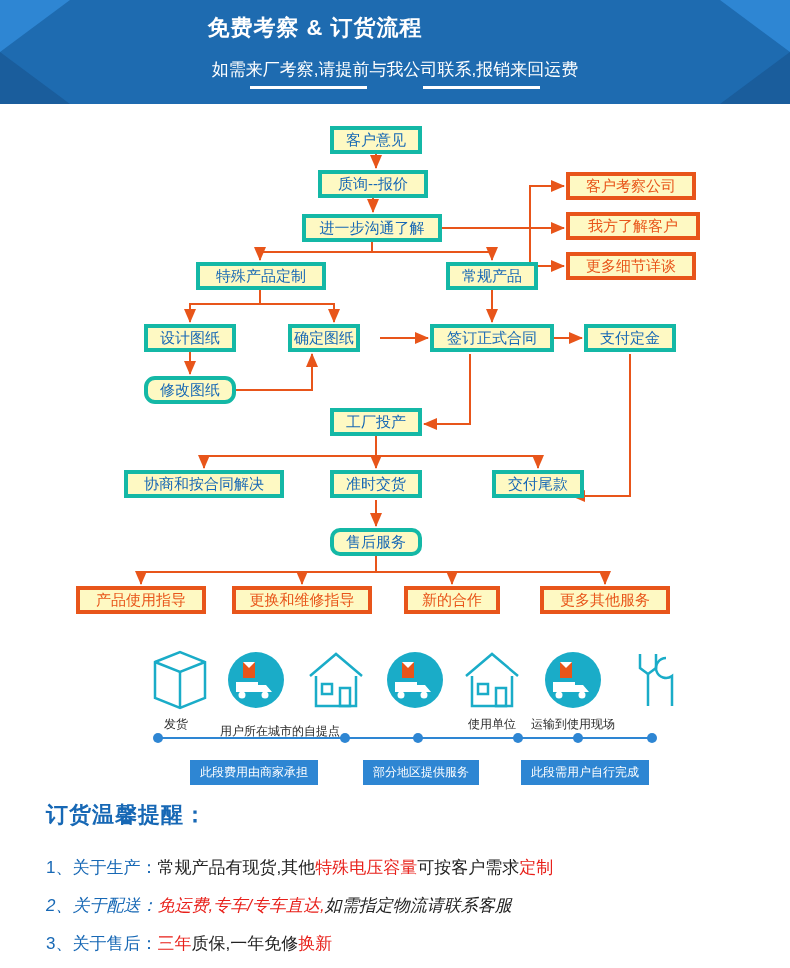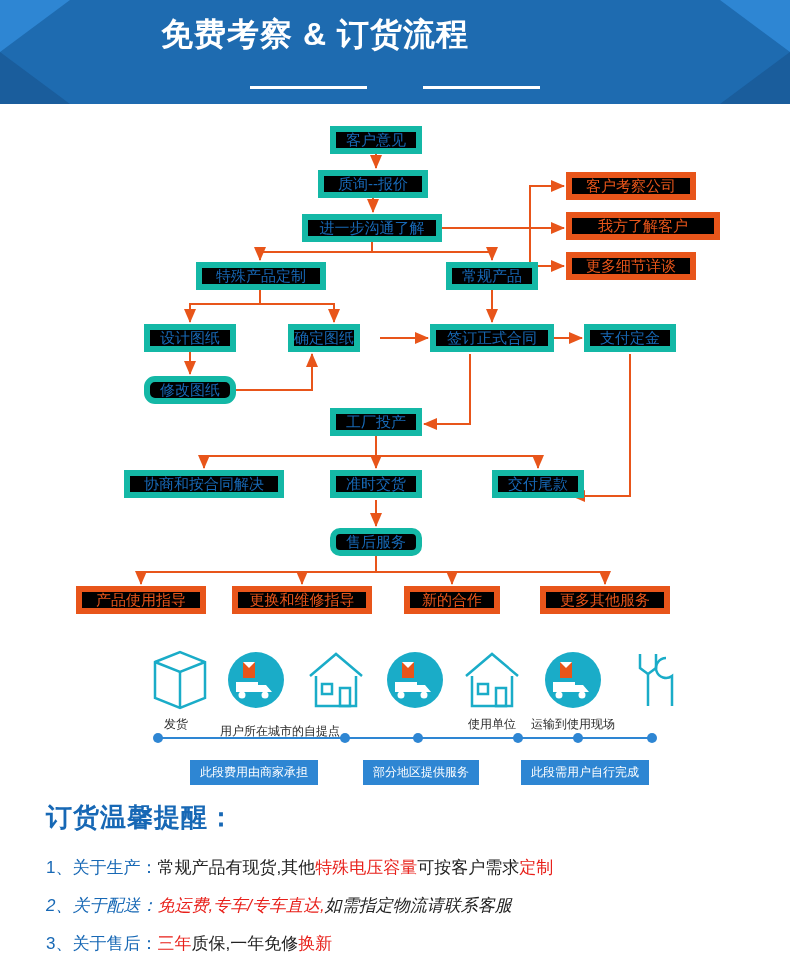--- a/index.html
+++ b/index.html
@@ -26,21 +26,21 @@
   }
   .corner-tl { top:0; left:0; border-top: 52px solid #2e86d3; border-right: 70px solid transparent; }
   .corner-bl { bottom:0; left:0; border-bottom: 52px solid #1a5d9c; border-right: 70px solid transparent; }
   .corner-tr { top:0; right:0; border-top: 52px solid #2e86d3; border-left: 70px solid transparent; }
   .corner-br { bottom:0; right:0; border-bottom: 52px solid #1a5d9c; border-left: 70px solid transparent; }
 
   .header-title {
     position: absolute; top: 13px; left: 0; width: 630px;
     text-align: center;
     color: #ffffff;
-    font-size: 32px;
+    font-size: 22px;
     font-weight: bold;
     letter-spacing: 1px;
   }
   .header-sub {
     position: absolute; top: 58px; left: 0; width: 790px;
     text-align: center;
     color: #ffffff;
     font-size: 17px;
   }
   .header-underline {
@@ -55,23 +55,23 @@
   
   .flow {
     position: absolute;
     top: 104px; left: 0;
     width: 790px; height: 540px;
   }
   .flow svg { position:absolute; top:0; left:0; }
 
   .node {
     position: absolute;
-    border: 6px solid #14b8a6;
+    border: 4px solid #14b8a6;
     color: #1768b5;
-    background: #000000;
+    background: #fef9c3;
     font-size: 15px;
     display: flex;
     align-items: center;
     justify-content: center;
     white-space: nowrap;
     height: 28px;
     padding: 0 8px;
   }
   .node.orange {
     border-color: #e8551a;
@@ -100,21 +100,21 @@
     white-space: nowrap;
   }
 
   
   .notes {
     position: absolute;
     top: 800px; left: 0; width: 790px;
   }
   .notes-title {
     position: absolute; top: 0; left: 46px;
-    color: #1768b5; font-size: 26px; font-weight: bold;
+    color: #1768b5; font-size: 22px; font-weight: bold;
     letter-spacing: 1px;
   }
   .note-row {
     position: absolute; left: 46px;
     font-size: 17px; color: #1768b5;
     white-space: nowrap;
   }
   .note-row .body { color: #222222; }
   .note-row .hl { color: #e8201a; }
   .note-1 { top: 56px; }
@@ -123,20 +123,21 @@
 </style>
 </head>
 <body>
 
 <div class="header">
   <div class="corner-tl"></div>
   <div class="corner-bl"></div>
   <div class="corner-tr"></div>
   <div class="corner-br"></div>
   <div class="header-title">免费考察 &amp; 订货流程</div>
+  <div class="header-sub">如需来厂考察,请提前与我公司联系,报销来回运费</div>
   <div class="header-underline"></div>
   <div class="header-underline-gap"></div>
 </div>
 
 <div class="flow" id="flow">
   <svg width="790" height="540">
     <defs>
       <marker id="ah" markerWidth="8" markerHeight="8" refX="6.5" refY="3" orient="auto">
         <path d="M0,0 L7,3 L0,6 z" fill="#e8551a"></path>
       </marker>
@@ -188,21 +189,21 @@
     </div>
     <div class="node" style="left: 318px; top: 66px; width: 110px;">
       <span>质询--报价</span>
     </div>
     <div class="node" style="left: 302px; top: 110px; width: 140px;">
       <span>进一步沟通了解</span>
     </div>
     <div class="node orange" style="left: 566px; top: 68px; width: 130px;">
       <span>客户考察公司</span>
     </div>
-    <div class="node orange" style="left: 566px; top: 108px; width: 154px;">
+    <div class="node orange" style="left: 566px; top: 108px; width: 134px;">
       <span>我方了解客户</span>
     </div>
     <div class="node orange" style="left: 566px; top: 148px; width: 130px;">
       <span>更多细节详谈</span>
     </div>
     <div class="node" style="left: 196px; top: 158px; width: 130px;">
       <span>特殊产品定制</span>
     </div>
     <div class="node" style="left: 446px; top: 158px; width: 92px;">
       <span>常规产品</span>

